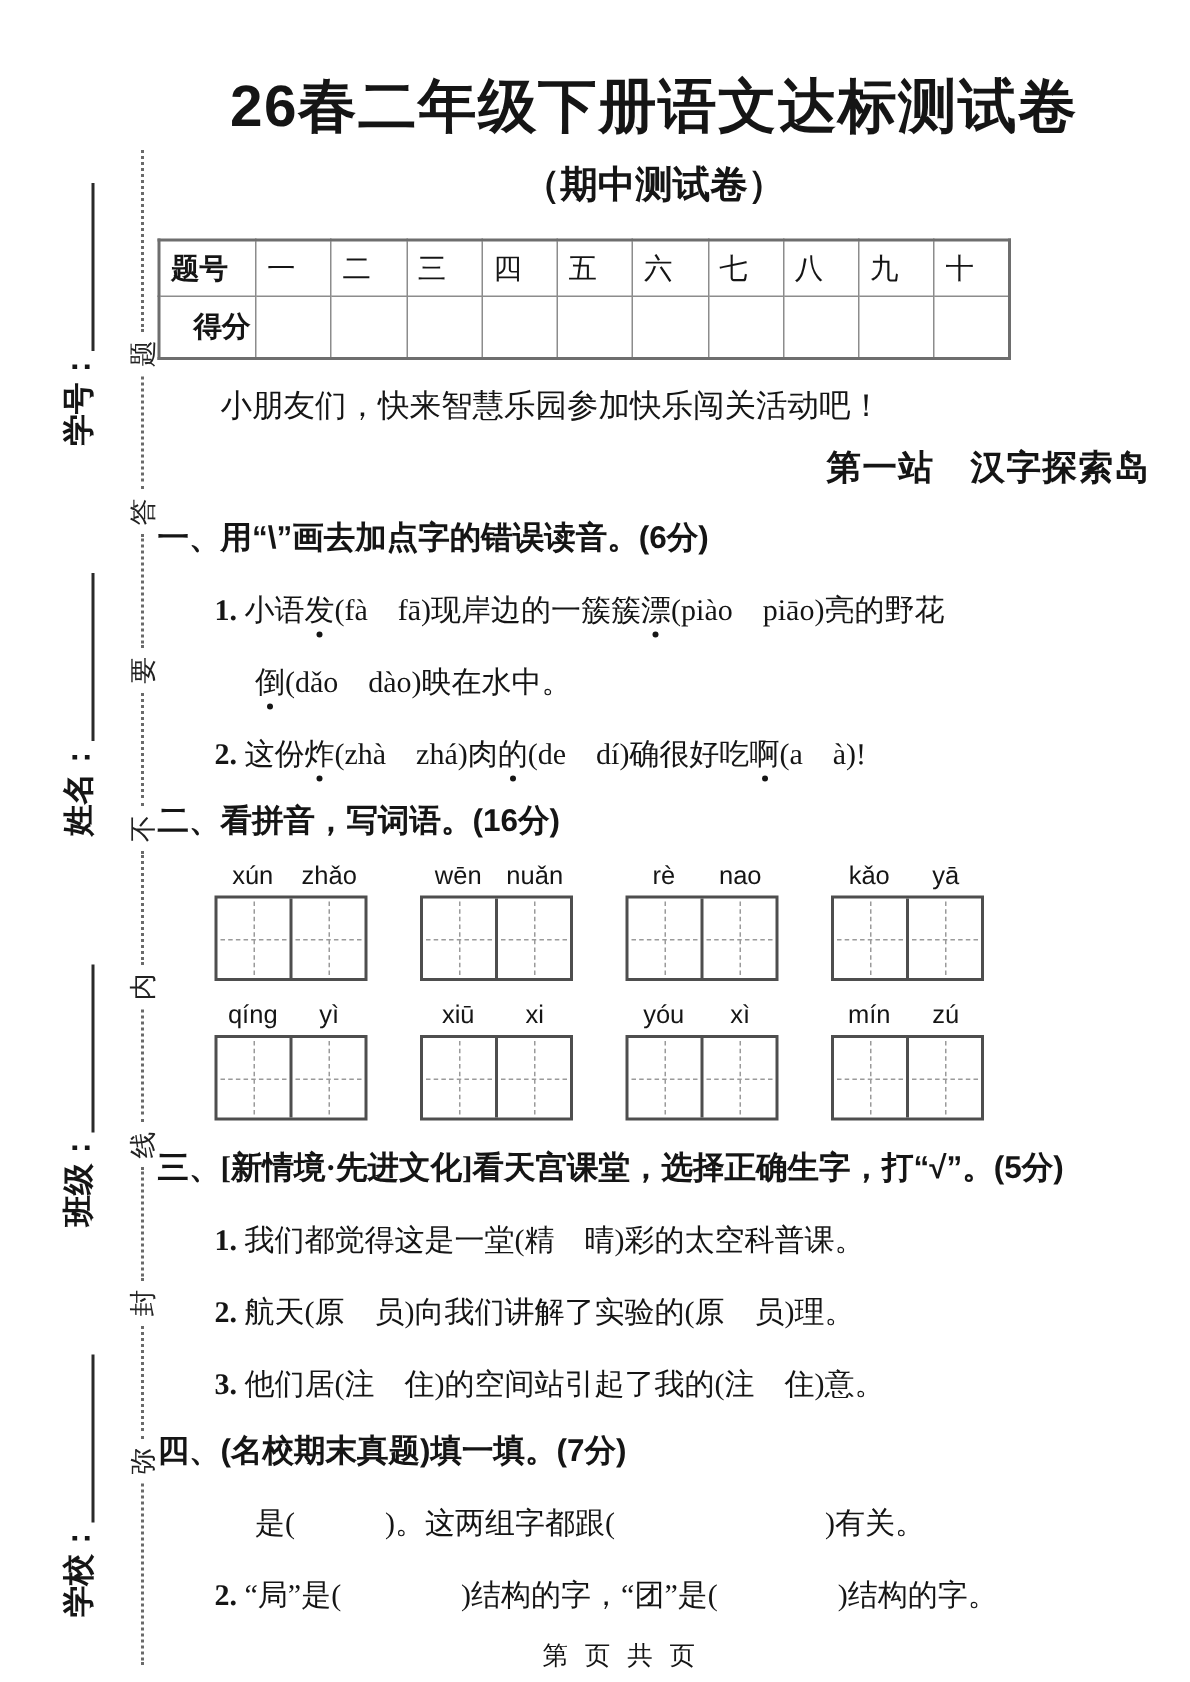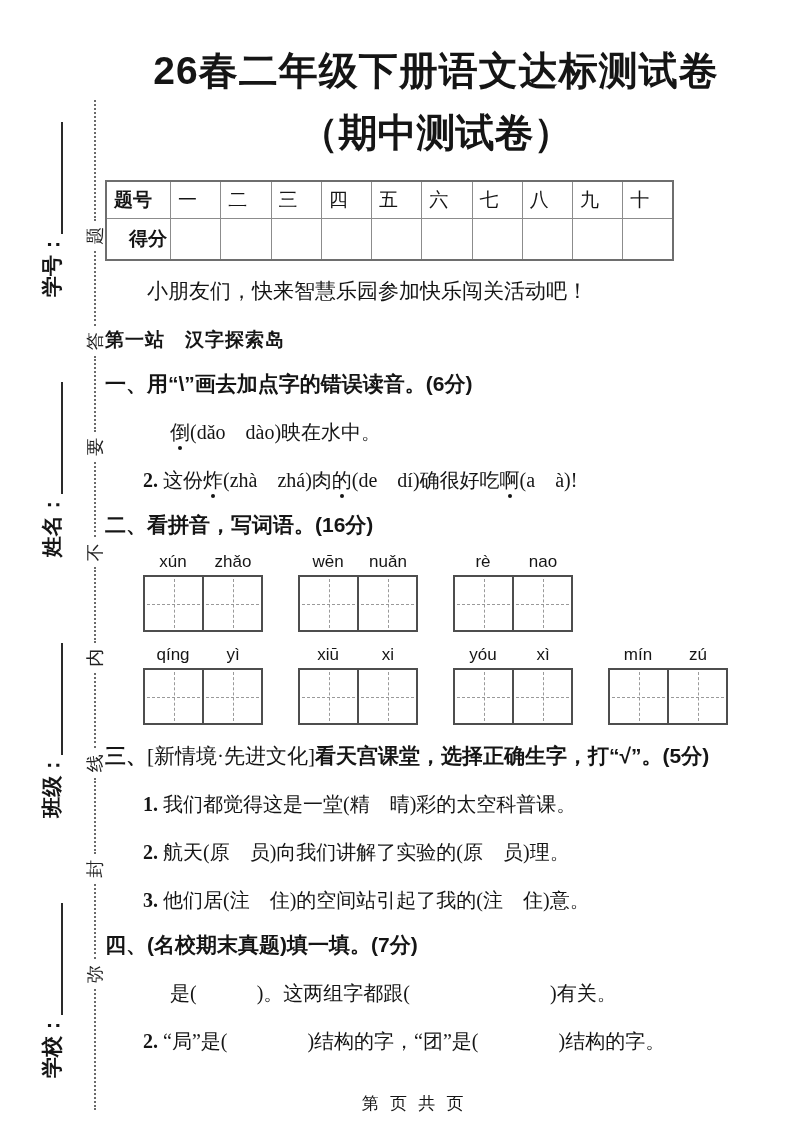--- a/index.html
+++ b/index.html
@@ -3,46 +3,46 @@
 <meta charset="utf-8">
 <style>
   html,body{margin:0;padding:0;background:#fff;}
   .page{position:relative;width:793px;height:1121px;background:#ffffff;overflow:hidden;
         font-family:"Liberation Serif",serif;color:#151515;}
   .content{position:absolute;left:105px;top:0;width:662px;}
 
   h1{margin:44px 0 0;text-align:center;font-family:"Liberation Sans",sans-serif;
      font-size:39px;font-weight:700;letter-spacing:1px;}
   h2{margin:8px 0 0;text-align:center;font-family:"Liberation Sans",sans-serif;
-     font-size:39px;font-weight:700;}
+     font-size:25px;font-weight:700;}
 
   .score{width:569px;margin-top:20px;border-collapse:collapse;table-layout:fixed;
          font-family:"Liberation Sans",sans-serif;font-size:19px;border:2px solid #6e6e6e;}
   .score td{border:1.5px solid #8c8c8c;height:36px;padding:0 0 0 7px;
             text-align:left;vertical-align:middle;}
   .score tr.vals td{height:40px;padding-left:22px;}
   .score .hd{width:56px;font-weight:700;}
 
   .intro{margin:16px 0 0;font-size:21px;text-indent:2em;}
-  .station{margin-top:22px;text-align:left;font-size:19px;font-weight:700;letter-spacing:1px;}
+  .station{margin-top:12px;text-align:right;font-size:23px;font-weight:700;letter-spacing:1px;}
 
   .qhead{margin-top:17px;font-family:"Liberation Sans",sans-serif;font-size:21px;
          font-weight:700;white-space:nowrap;}
-  .qhead .light{font-weight:400;font-family:"Liberation Serif",serif;text-align:center;}
+  .qhead .light{font-weight:700;font-family:"Liberation Serif",serif;text-align:center;}
 
   .item{padding-left:38px;font-size:20px;}
   .line{margin-top:21px;white-space:nowrap;position:relative;}
   .line.cont{padding-left:27px;}
   .num{font-weight:700;margin-right:5px;}
   .dotted{position:relative;}
   .dotted::after{content:"";position:absolute;left:50%;bottom:-7px;width:4px;height:4px;
                  border-radius:50%;background:#151515;transform:translateX(-50%);}
 
   .prow{display:flex;gap:35px;margin:13px 0 0 38px;}
-  .pgroup{width:120px;}
+  .pgroup{width:102px;}
   .pinyin{display:flex;font-family:"Liberation Sans",sans-serif;font-size:17px;margin-bottom:3px;}
   .pinyin span{flex:1;text-align:center;}
   .pbox{display:flex;height:57px;border:2px solid #4e4e4e;box-sizing:border-box;}
   .pcell{flex:1;position:relative;}
   .pcell + .pcell{border-left:2px solid #4e4e4e;}
   .pcell::before{content:"";position:absolute;left:2px;right:2px;top:50%;border-top:1px dashed #9a9a9a;}
   .pcell::after{content:"";position:absolute;top:2px;bottom:2px;left:50%;border-left:1px dashed #9a9a9a;}
 
   .footer{position:absolute;left:16px;bottom:6px;width:100%;text-align:center;
           font-size:17px;word-spacing:7px;}
@@ -128,20 +128,21 @@
           </tr>
     </tbody>
       </table>
 
     <p class="intro">小朋友们，快来智慧乐园参加快乐闯关活动吧！</p>
     <div class="station">第一站　汉字探索岛</div>
 
     <div class="qhead">一、用“\”画去加点字的错误读音。(6分)</div>
     <div id="q1-items">
         <div class="item">
+          <div class="line"><span class="num">1.</span><span>小语</span><span class="dotted">发</span><span>(fà　fā)现岸边的一簇簇</span><span class="dotted">漂</span><span>(piào　piāo)亮的野花</span></div>
           <div class="line cont"><span class="dotted">倒</span><span>(dǎo　dào)映在水中。</span></div>
         </div>
         <div class="item">
           <div class="line"><span class="num">2.</span><span>这份</span><span class="dotted">炸</span><span>(zhà　zhá)肉</span><span class="dotted">的</span><span>(de　dí)确很好吃</span><span class="dotted">啊</span><span>(a　à)!</span></div>
         </div>
       </div>
 
     <div class="qhead">二、看拼音，写词语。(16分)</div>
     <div id="q2-rows">
         <div class="prow">
@@ -168,20 +169,30 @@
           <div class="pgroup">
             <div class="pinyin">
               <span>rè</span>
               <span>nao</span>
             </div>
             <div class="pbox">
               <div class="pcell"></div>
               <div class="pcell"></div>
             </div>
           </div>
+          <div class="pgroup">
+            <div class="pinyin">
+              <span>kǎo</span>
+              <span>yā</span>
+            </div>
+            <div class="pbox">
+              <div class="pcell"></div>
+              <div class="pcell"></div>
+            </div>
+          </div>
         </div>
         <div class="prow">
           <div class="pgroup">
             <div class="pinyin">
               <span>qíng</span>
               <span>yì</span>
             </div>
             <div class="pbox">
               <div class="pcell"></div>
               <div class="pcell"></div>

